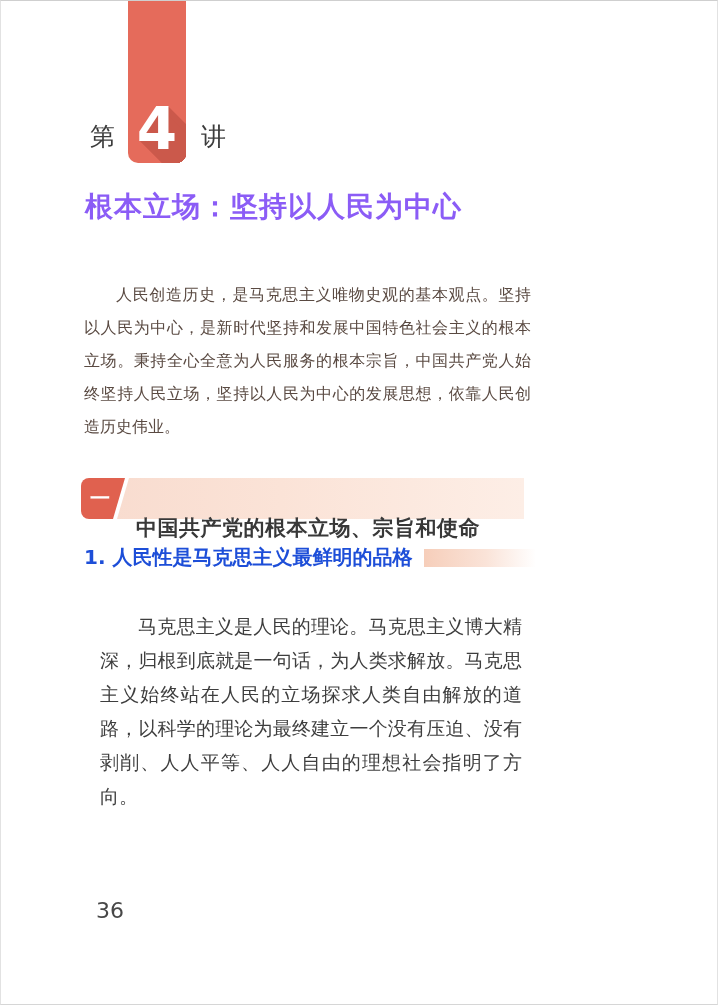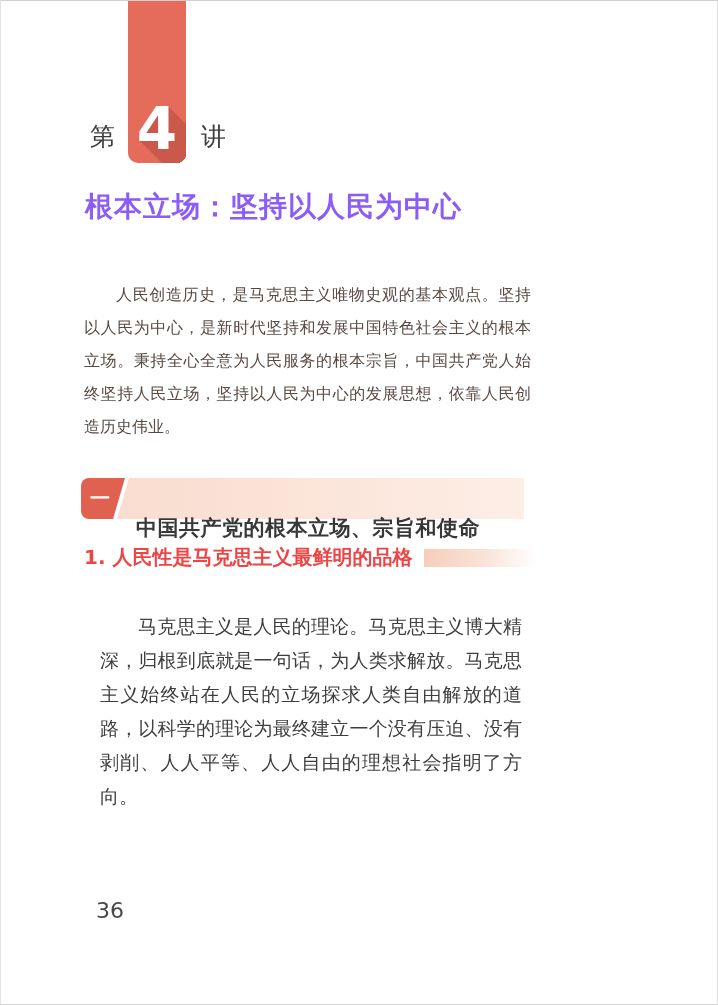--- a/index.html
+++ b/index.html
@@ -140,21 +140,21 @@
     left: 83px;
     top: 543px;
     width: 452px;
     display: flex;
     align-items: center;
   }
   .subsection-title {
     font-family: "DejaVu Sans", "Liberation Sans", sans-serif;
     font-weight: bold;
     font-size: 20px;
-    color: #ef4444;
+    color: #1d4ed8;
     white-space: nowrap;
   }
   .subsection-accent-bar {
     height: 18px;
     width: 157px;
     margin-left: 12px;
     background: linear-gradient(90deg, #f6ceba 0%, #fae3d8 55%, rgba(255,255,255,0) 100%);
   }
 
   

